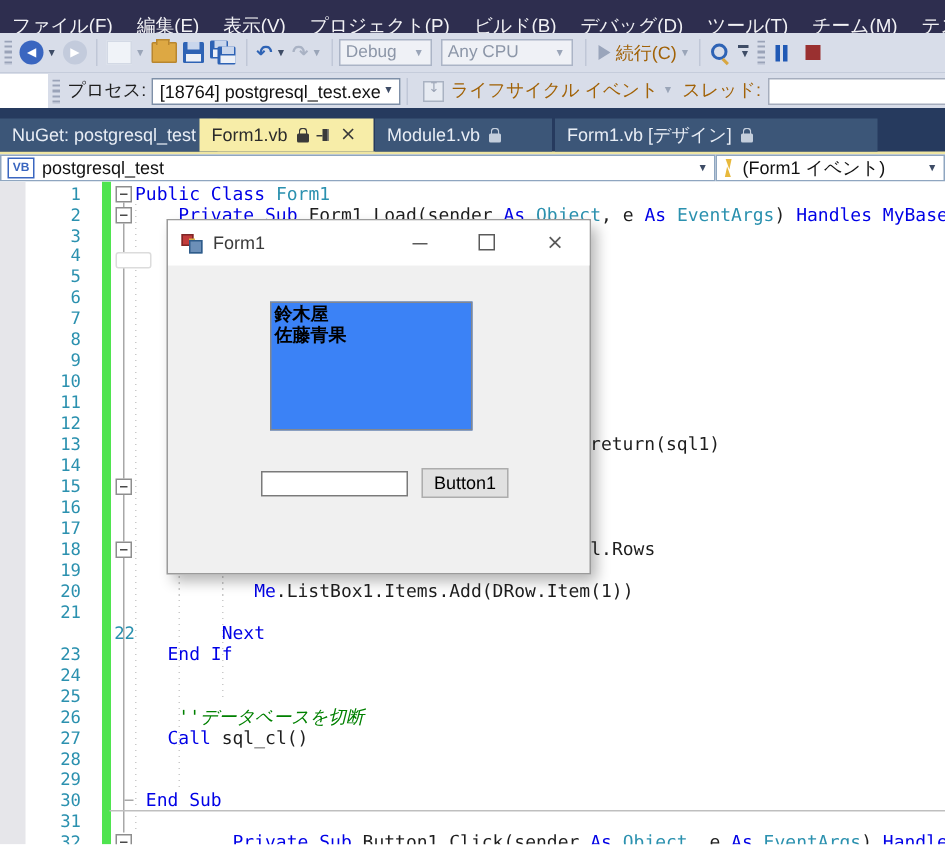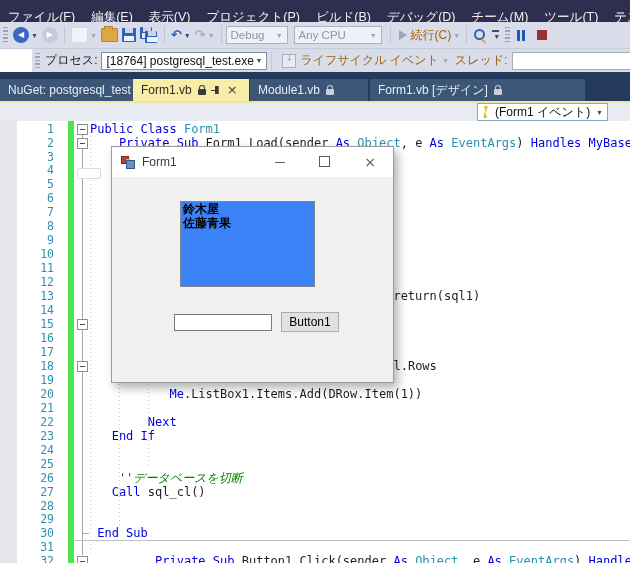--- a/index.html
+++ b/index.html
@@ -130,22 +130,22 @@
 
 <div id="app">
 
   <div class="menubar">
       <div class="mi">ファイル(F)</div>
       <div class="mi">編集(E)</div>
       <div class="mi">表示(V)</div>
       <div class="mi">プロジェクト(P)</div>
       <div class="mi">ビルド(B)</div>
       <div class="mi">デバッグ(D)</div>
+      <div class="mi">ツール(T)</div>
       <div class="mi">チーム(M)</div>
-      <div class="mi">ツール(T)</div>
       <div class="mi">テスト(S)</div>
     </div>
 
   <div class="toolbar">
     <div class="grip"></div>
     <div class="tbtn">
       <span class="circ">◀</span>
       <span class="caret">▼</span>
     </div>
     <div class="tbtn">
@@ -242,21 +242,27 @@
         <span class="lbl">Module1.vb</span>
         <span class="lock"></span>
       </div>
       <div class="tab" style="left: 370px; min-width: 215px;">
         <span class="lbl">Form1.vb [デザイン]</span>
         <span class="lock"></span>
       </div>
     </div>
 
   <div class="navrow">
-    <div class="ncombo" style="left:477px;width:131px;">
+    <div class="ncombo" style="left:0;width:477px;">
+      <span class="vbbadge">VB</span>
+      <span>postgresql_test</span>
+      <span class="sp"></span>
+      <span class="caret">▼</span>
+    </div>
+    <div class="ncombo" style="left:477px;width:153px;">
       <span class="bolt"></span>
       <span>(Form1 イベント)</span>
       <span class="sp"></span>
       <span class="caret">▼</span>
     </div>
   </div>
 
   <div class="editor">
     <div class="gutterstrip"></div>
     <div class="changebar"></div>
@@ -282,21 +288,21 @@
       <div class="lnum" style="top: 154.16px;">12</div>
       <div class="lnum" style="top: 168.12px;">13</div>
       <div class="lnum" style="top: 182.08px;">14</div>
       <div class="lnum" style="top: 196.04px;">15</div>
       <div class="lnum" style="top: 210px;">16</div>
       <div class="lnum" style="top: 223.96px;">17</div>
       <div class="lnum" style="top: 237.92px;">18</div>
       <div class="lnum" style="top: 251.88px;">19</div>
       <div class="lnum" style="top: 265.84px;">20</div>
       <div class="lnum" style="top: 279.8px;">21</div>
-      <div class="lnum" style="top: 293.76px;">22</div>
+      <div class="lnum" style="top: 293.76px; padding-left: 36px;">22</div>
       <div class="lnum" style="top: 307.72px;">23</div>
       <div class="lnum" style="top: 321.68px;">24</div>
       <div class="lnum" style="top: 335.64px;">25</div>
       <div class="lnum" style="top: 349.6px;">26</div>
       <div class="lnum" style="top: 363.56px;">27</div>
       <div class="lnum" style="top: 377.52px;">28</div>
       <div class="lnum" style="top: 391.48px;">29</div>
       <div class="lnum" style="top: 405.44px;">30</div>
       <div class="lnum" style="top: 419.4px;">31</div>
       <div class="lnum" style="top: 433.36px;">32</div>

